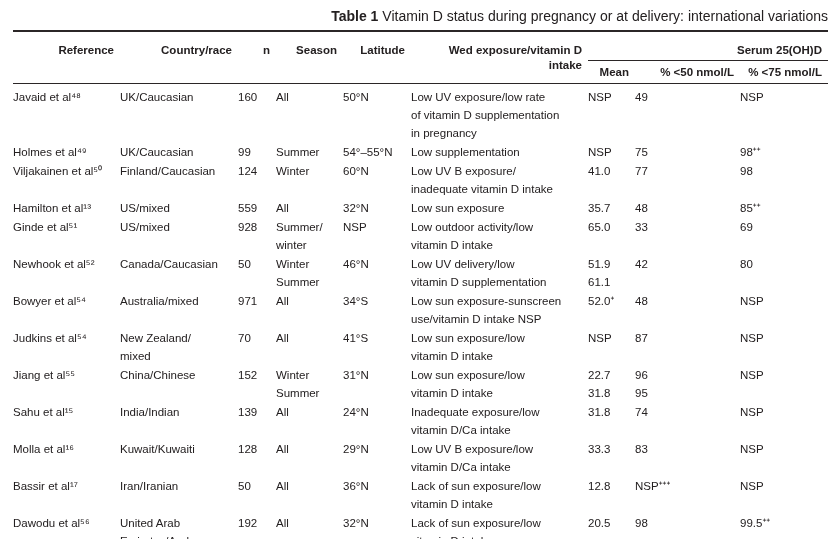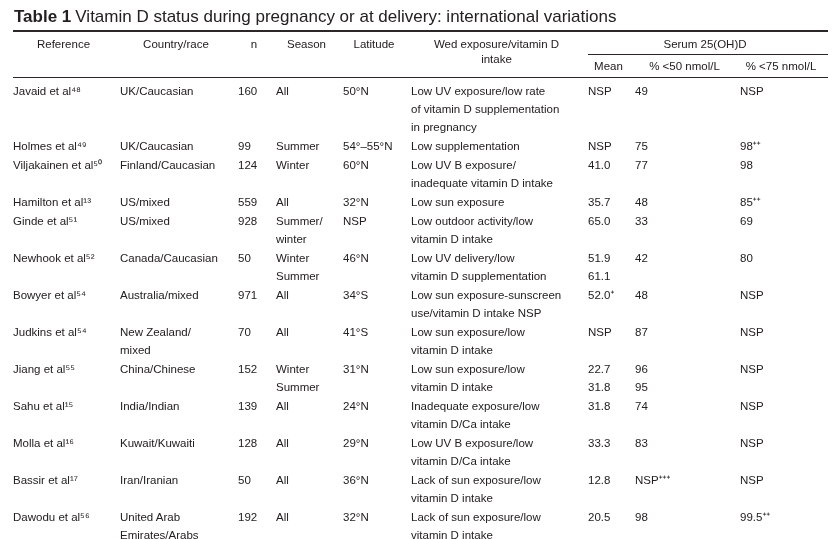--- a/index.html
+++ b/index.html
@@ -11,42 +11,43 @@
     width: 833px;
     height: 539px;
     overflow: hidden;
     font-family: "Liberation Sans", sans-serif;
     color: #242021;
   }
   .page {
     padding: 9px 5px 0 13px;
   }
   .caption {
-    font-size: 17px;
+    font-size: 14px;
     line-height: 15px;
     margin: 0 0 6px 1px;
     color: #242021;
+    text-align: right;
   }
   .caption .caption-label {
     font-weight: 700;
     margin-right: 4px;
   }
   table.data-table {
     border-collapse: collapse;
     table-layout: fixed;
     width: 815px;
     border-top: 2px solid #2b2627;
   }
   thead th {
-    text-align: center;
-    font-weight: 400;
+    text-align: right;
+    font-weight: 700;
     font-size: 11.5px;
     line-height: 15px;
     vertical-align: top;
-    padding: 5px 6px 3px 0;
+    padding: 11px 6px 3px 0;
     white-space: pre-line;
     border-bottom: 1.5px solid #2b2627;
   }
   thead th.serum-group {
     border-bottom: 1.2px solid #2b2627;
     padding-bottom: 2px;
   }
   thead tr.sub-header th {
     padding-top: 4px;
   }

